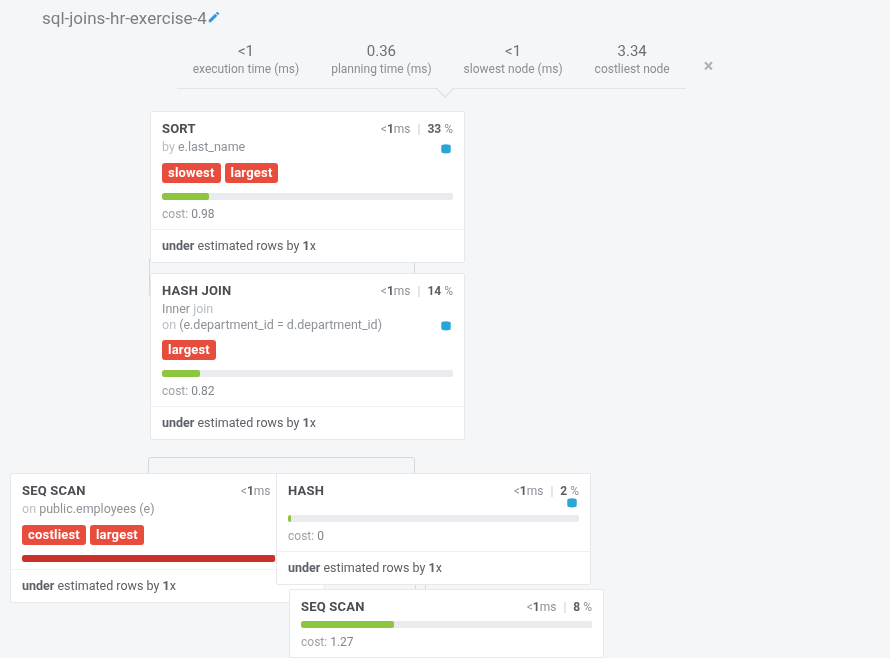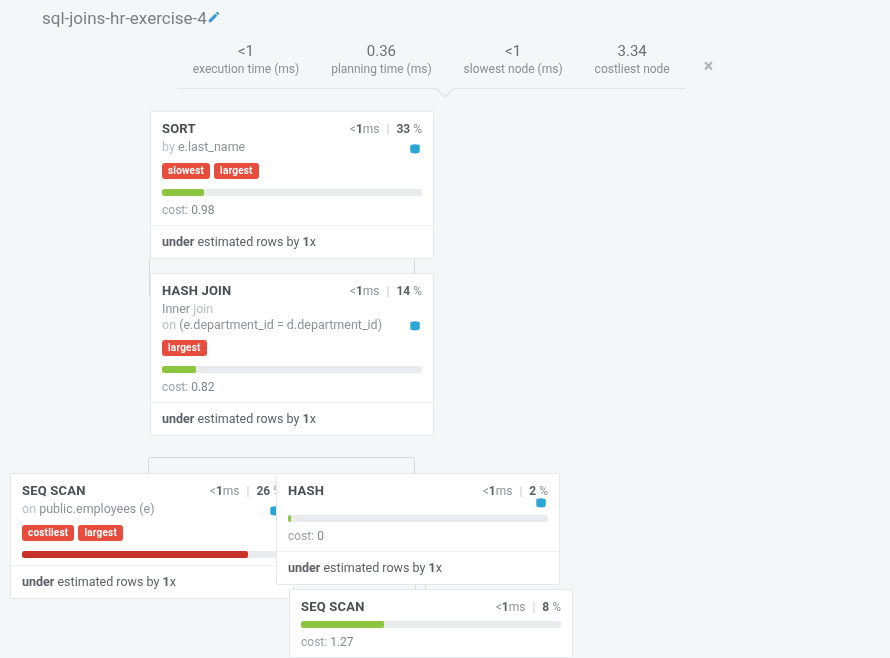--- a/index.html
+++ b/index.html
@@ -78,21 +78,21 @@
 
   .conn {
     position: absolute;
     border: 1px solid #d5d9dd;
     border-radius: 3px;
     background: transparent;
   }
 
   .node {
     position: absolute;
-    width: 284px;
+    width: 315px;
     background: #fff;
     border: 1px solid #e6e8eb;
     border-radius: 2px;
     box-shadow: 0 0 0 rgba(0,0,0,0);
     font-size: 12.5px;
   }
   .node .head {
     display: flex;
     align-items: baseline;
     justify-content: space-between;
@@ -121,21 +121,21 @@
     position: absolute;
     right: 11px;
     bottom: 4px;
     color: #2aa6d6;
     display: inline-flex;
   }
   .tags { padding: 2px 11px 6px 11px; display:flex; gap:4px; }
   .tag {
     background: #e84c3d;
     color: #fff;
-    font-size: 10px;
+    font-size: 13px;
     font-weight: 700;
     padding: 2px 6px 3px 6px;
     border-radius: 3px;
     letter-spacing: .2px;
   }
 
   .bar-wrap { padding: 4px 11px 2px 11px; }
   .bar {
     height: 7px;
     background: #e9ebee;

